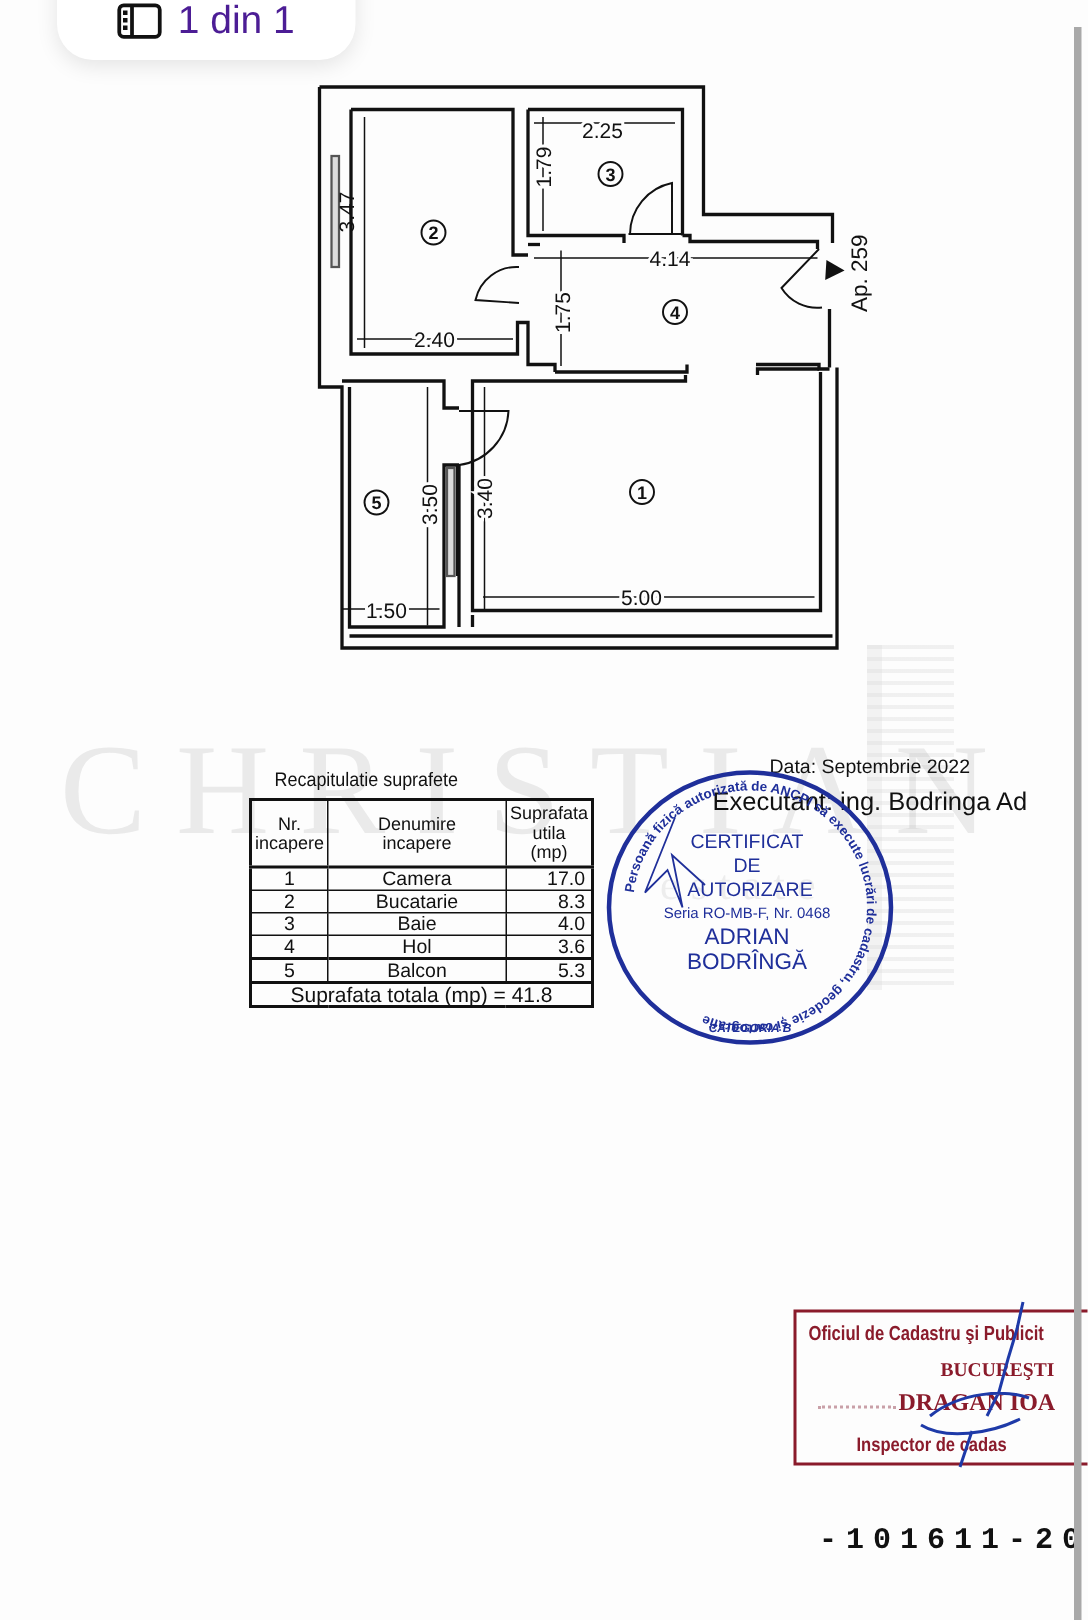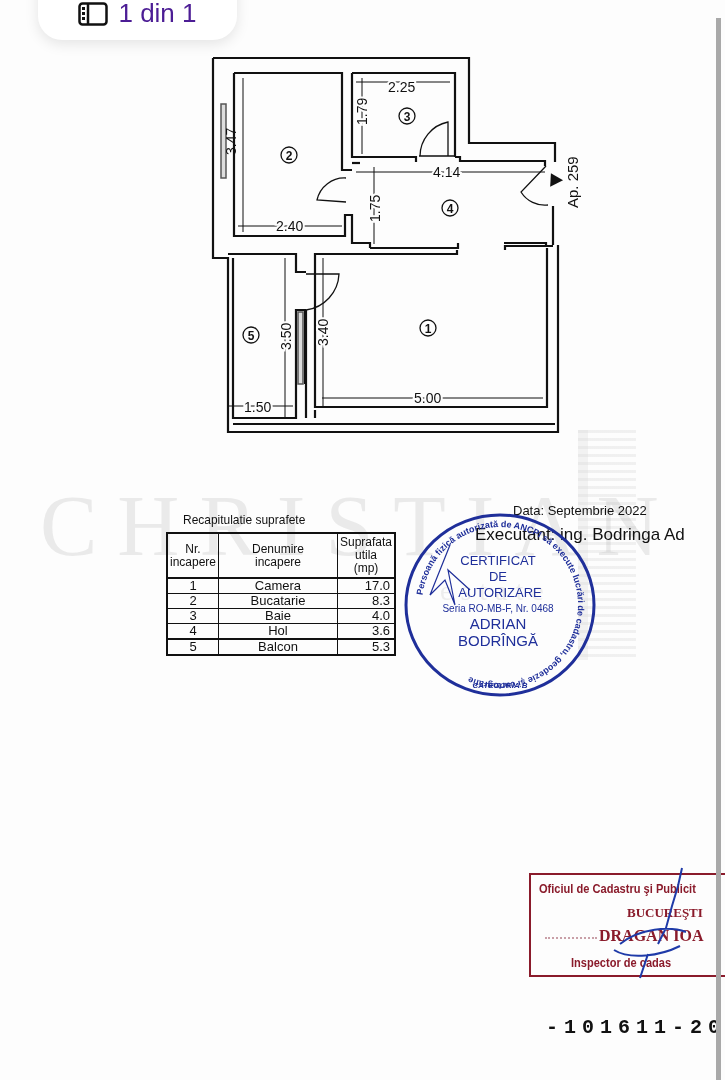--- a/index.html
+++ b/index.html
@@ -214,20 +214,23 @@
   </tr>
   <tr>
     <td>4</td>
     <td>Hol</td>
     <td class="num">3.6</td>
   </tr>
   <tr class="thick">
     <td>5</td>
     <td>Balcon</td>
     <td class="num">5.3</td>
+  </tr>
+  <tr class="sum thick">
+    <td colspan="3">Suprafata totala (mp) = 41.8</td>
   </tr>
 </tbody>
   </table>
 
 <div class="meta-date">Data: Septembrie 2022</div>
 <div class="meta-exec">Executant: ing. Bodringa  Ad</div>
 
 <svg class="stamp" width="200" height="200" viewBox="0 0 200 200">
   <defs>
     <path id="ringPath" d="M100,100 m-78,0 a78,78 0 1,1 156,0 a78,78 0 1,1 -156,0"></path>

